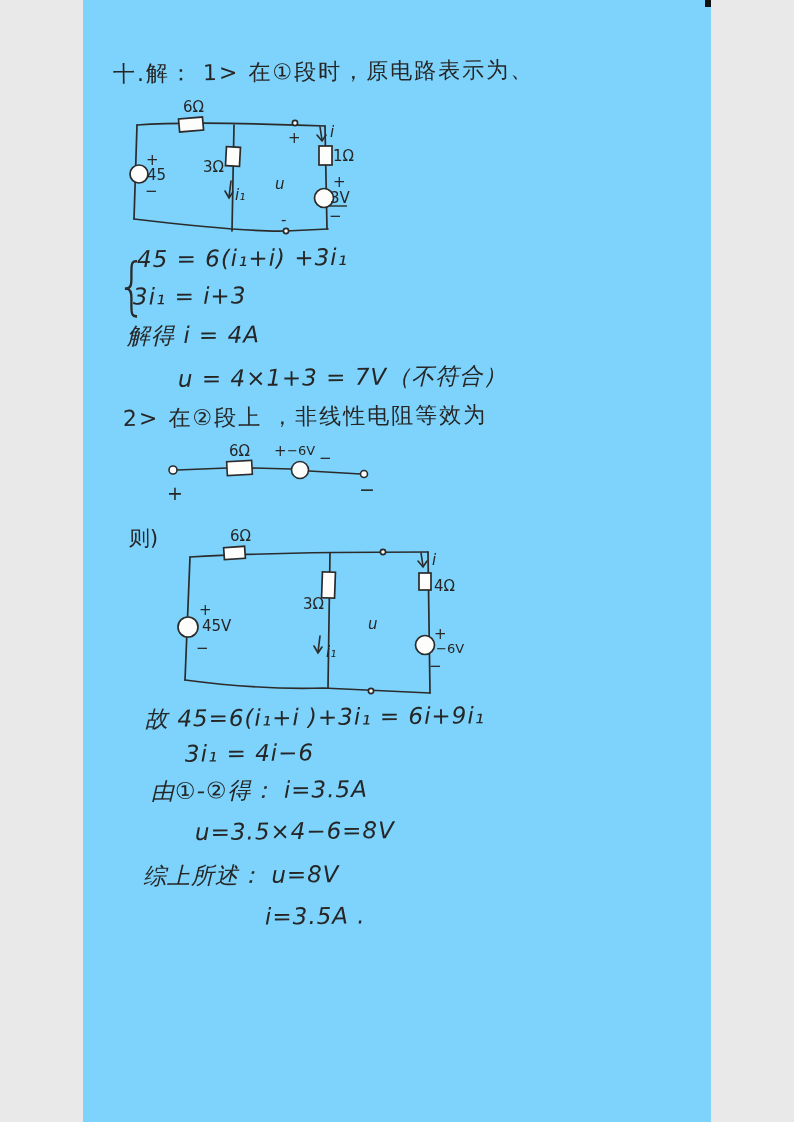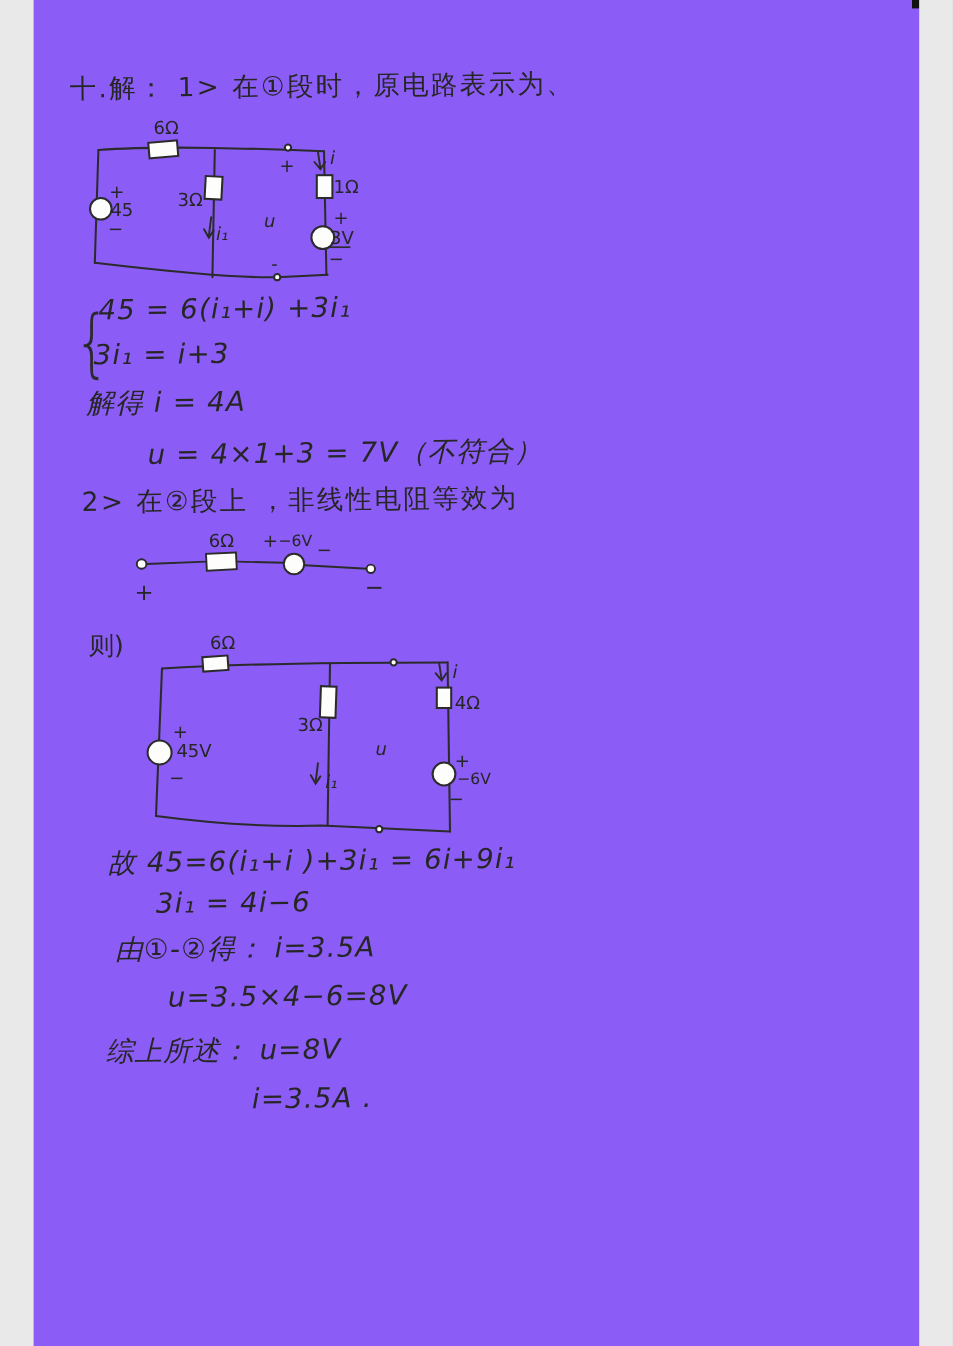--- a/index.html
+++ b/index.html
@@ -1,19 +1,19 @@
 <!DOCTYPE html>
 <html><head>
 <meta charset="utf-8">
 <style>
   * { margin:0; padding:0; box-sizing:border-box; }
   html,body { background:#e9e9e9; }
   .page {
-    position:relative; width:738px; height:1122px; margin:0 auto;
-    background:#8b5cf6; overflow:hidden; color:#262626;
+    position:relative; width:628px; height:1122px; margin:0 auto;
+    background:#7dd3fc; overflow:hidden; color:#262626;
     font-family:"DejaVu Sans", sans-serif;
   }
   .abs { position:absolute; white-space:nowrap; }
   .hw  { font-style:italic; letter-spacing:1px; }
   .cn  { letter-spacing:2px; }
   .t22 { font-size:22px; }
   .t23 { font-size:23px; }
   .t21 { font-size:21px; }
   .brace { font-size:62px; font-weight:200; transform:scaleX(.75); color:#2a2a2a; }
   svg.circ { position:absolute; overflow:visible; }

